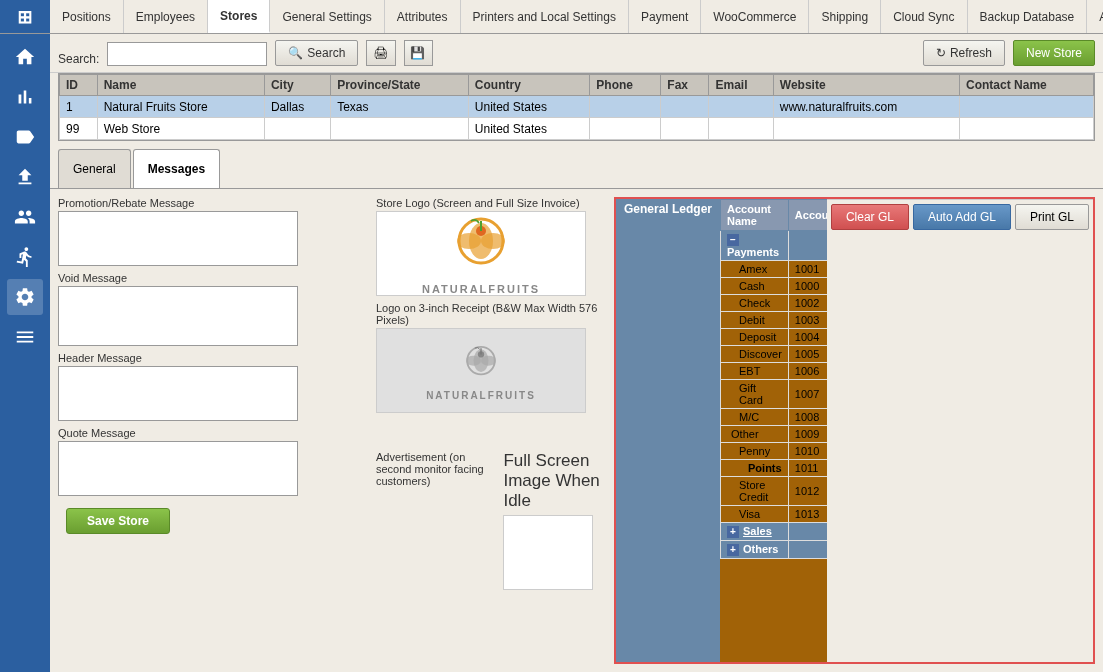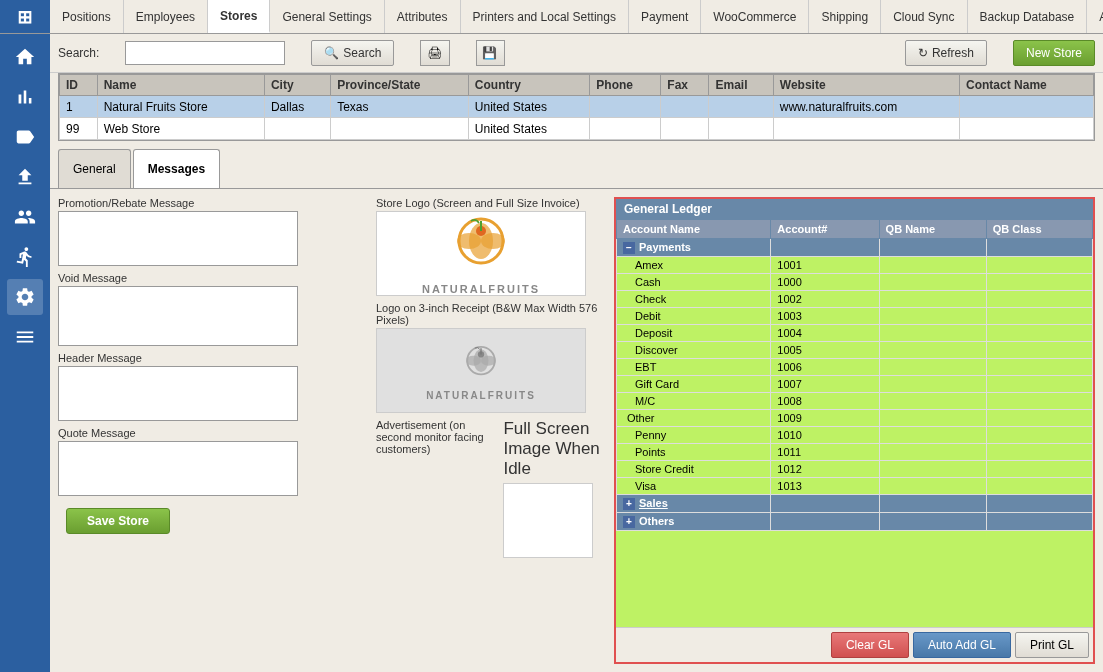--- a/index.html
+++ b/index.html
@@ -15,21 +15,21 @@
     
     .main-layout { display: flex; height: calc(672px - 34px); }
     .sidebar { width: 50px; background: #2b5fa0; display: flex; flex-direction: column; align-items: center; padding-top: 5px; gap: 4px; flex-shrink: 0; }
     .sidebar-icon { width: 36px; height: 36px; display: flex; align-items: center; justify-content: center; color: white; cursor: pointer; border-radius: 3px; }
     .sidebar-icon svg { width: 22px; height: 22px; fill: white; }
 
     
     .content { flex: 1; background: #f0ece4; display: flex; flex-direction: column; overflow: hidden; }
 
     
-    .toolbar { display: flex; align-items: center; padding: 6px 8px; background: #f0ece4; border-bottom: 1px solid #ccc; gap: 26px; }
+    .toolbar { display: flex; align-items: flex-end; padding: 6px 8px; background: #f0ece4; border-bottom: 1px solid #ccc; gap: 8px; }
     .toolbar-label { font-size: 12px; color: #333; }
     .toolbar-input { border: 1px solid #999; padding: 2px 6px; width: 160px; height: 24px; background: white; }
     .toolbar-btn { border: 1px solid #999; background: linear-gradient(to bottom, #f5f5f0, #e0dcd4); padding: 3px 12px; cursor: pointer; height: 26px; display: flex; align-items: center; gap: 4px; font-size: 12px; color: #333; border-radius: 2px; }
     .toolbar-btn.green { background: linear-gradient(to bottom, #8bc34a, #6a9e30); color: white; border-color: #5a8a28; }
     .toolbar-spacer { flex: 1; }
     .toolbar-icon-btn { border: 1px solid #999; background: linear-gradient(to bottom, #f5f5f0, #e0dcd4); padding: 3px 6px; cursor: pointer; height: 26px; display: flex; align-items: center; }
 
     
     .store-table { width: 100%; border-collapse: collapse; background: white; }
     .store-table th { background: #c8c4bc; border: 1px solid #999; padding: 3px 6px; text-align: left; font-weight: bold; color: #333; }
@@ -52,26 +52,26 @@
     .msg-textarea { border: 1px solid #999; background: white; resize: none; font-size: 11px; padding: 2px; }
 
     
     .logos-panel { display: flex; flex-direction: column; gap: 6px; width: 230px; flex-shrink: 0; }
     .logo-group { display: flex; flex-direction: column; gap: 2px; }
     .logo-label { font-size: 11px; color: #333; }
     .logo-box { border: 1px solid #ccc; background: white; display: flex; flex-direction: column; align-items: center; justify-content: center; }
     .logo-main { width: 210px; height: 85px; }
     .logo-sm { width: 210px; height: 85px; background: #e8e8e8; }
     .logo-ad { width: 100px; height: 80px; border: 1px solid #ccc; background: white; }
-    .ad-row { display: flex; gap: 7px; align-items: flex-start; }
+    .ad-row { display: flex; gap: 7px; align-items: flex-start; margin-top: 32px; }
     .ad-label { font-size: 11px; color: #333; }
     .full-screen-label { font-size: 17px; color: #333; }
 
     
-    .gl-panel { flex: 1; border: 2px solid #e05050; display: flex; flex-direction: column; background: #bef264; }
+    .gl-panel { flex: 1; border: 2px solid #e05050; display: flex; flex-direction: row; background: #a16207; }
     .gl-title { background: #6888a8; color: white; padding: 3px 8px; font-weight: bold; font-size: 12px; }
     .gl-table-wrapper { flex: 1; overflow-y: auto; }
     .gl-table { width: 100%; border-collapse: collapse; }
     .gl-table th { background: #8898b0; color: white; border: 1px solid #6888a8; padding: 3px 6px; text-align: left; font-size: 11px; position: sticky; top: 0; }
     .gl-table td { border: 1px solid #ddd; padding: 2px 6px; font-size: 11px; }
     .gl-table tr.group-header td { background: #6888a8; color: white; font-weight: bold; }
     .gl-table tr.group-header.sales td { background: #6888a8; color: white; }
     .gl-table tr.group-header.others td { background: #6888a8; color: white; }
     .gl-footer { display: flex; gap: 4px; padding: 4px; border-top: 1px solid #ccc; background: #f0ece4; justify-content: flex-end; }
     .gl-btn { border: 1px solid #999; background: linear-gradient(to bottom, #f5f5f0, #e0dcd4); padding: 3px 14px; cursor: pointer; height: 26px; font-size: 12px; border-radius: 2px; }
@@ -366,21 +366,21 @@
                     <td></td>
                     <td></td>
                   </tr>
                   <tr>
                     <td style="padding-left:18px;margin-left:32px;">Penny</td>
                     <td>1010</td>
                     <td></td>
                     <td></td>
                   </tr>
                   <tr>
-                    <td style="padding-left:18px;">Points</td>
+                    <td style="padding-left:27px;font-weight:bold;">Points</td>
                     <td>1011</td>
                     <td></td>
                     <td></td>
                   </tr>
                   <tr>
                     <td style="padding-left:18px;">Store Credit</td>
                     <td>1012</td>
                     <td></td>
                     <td></td>
                   </tr>

